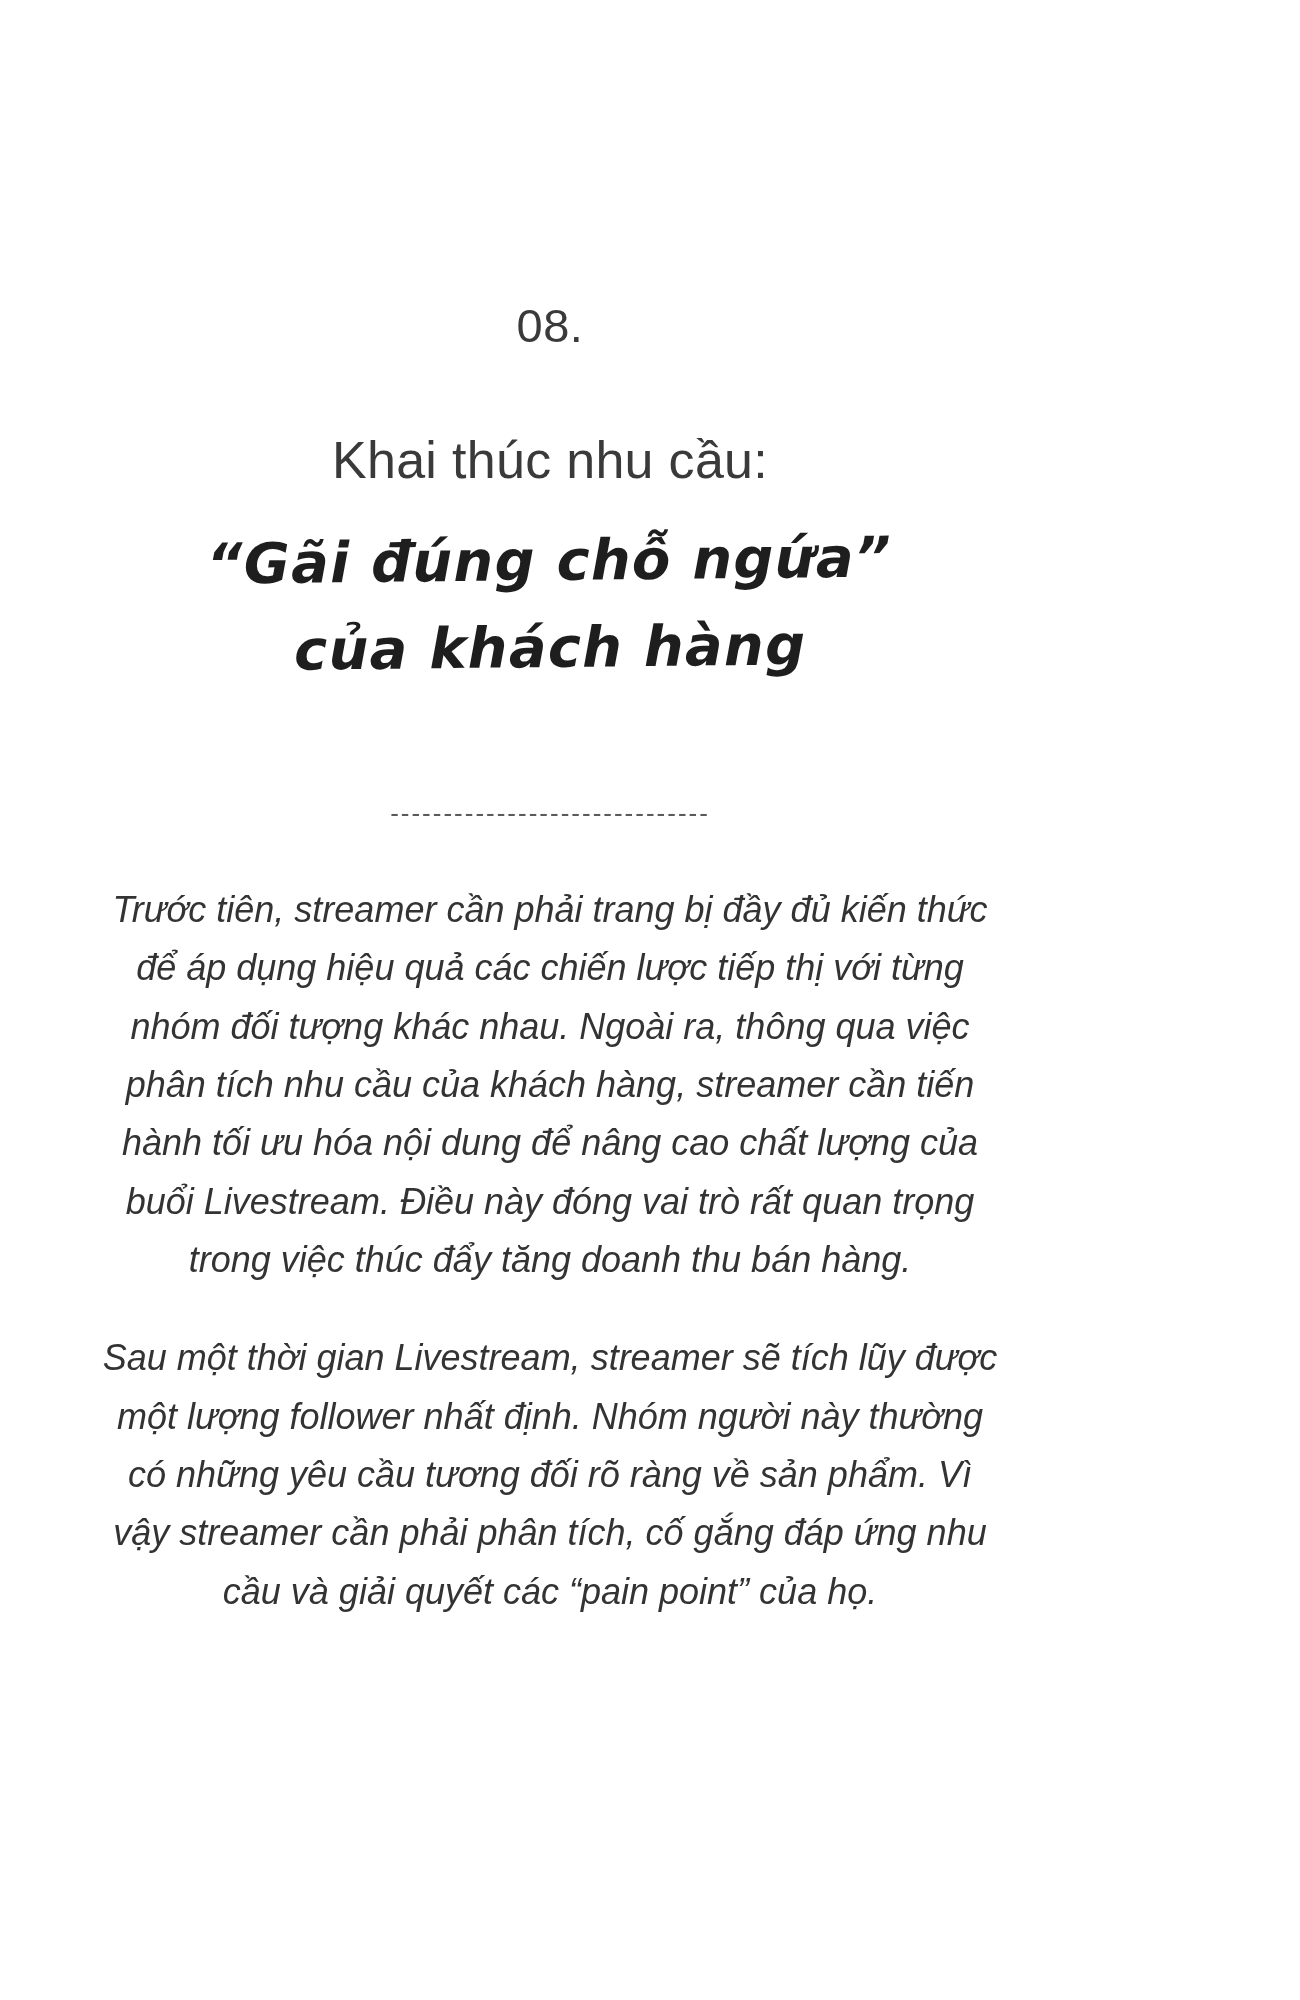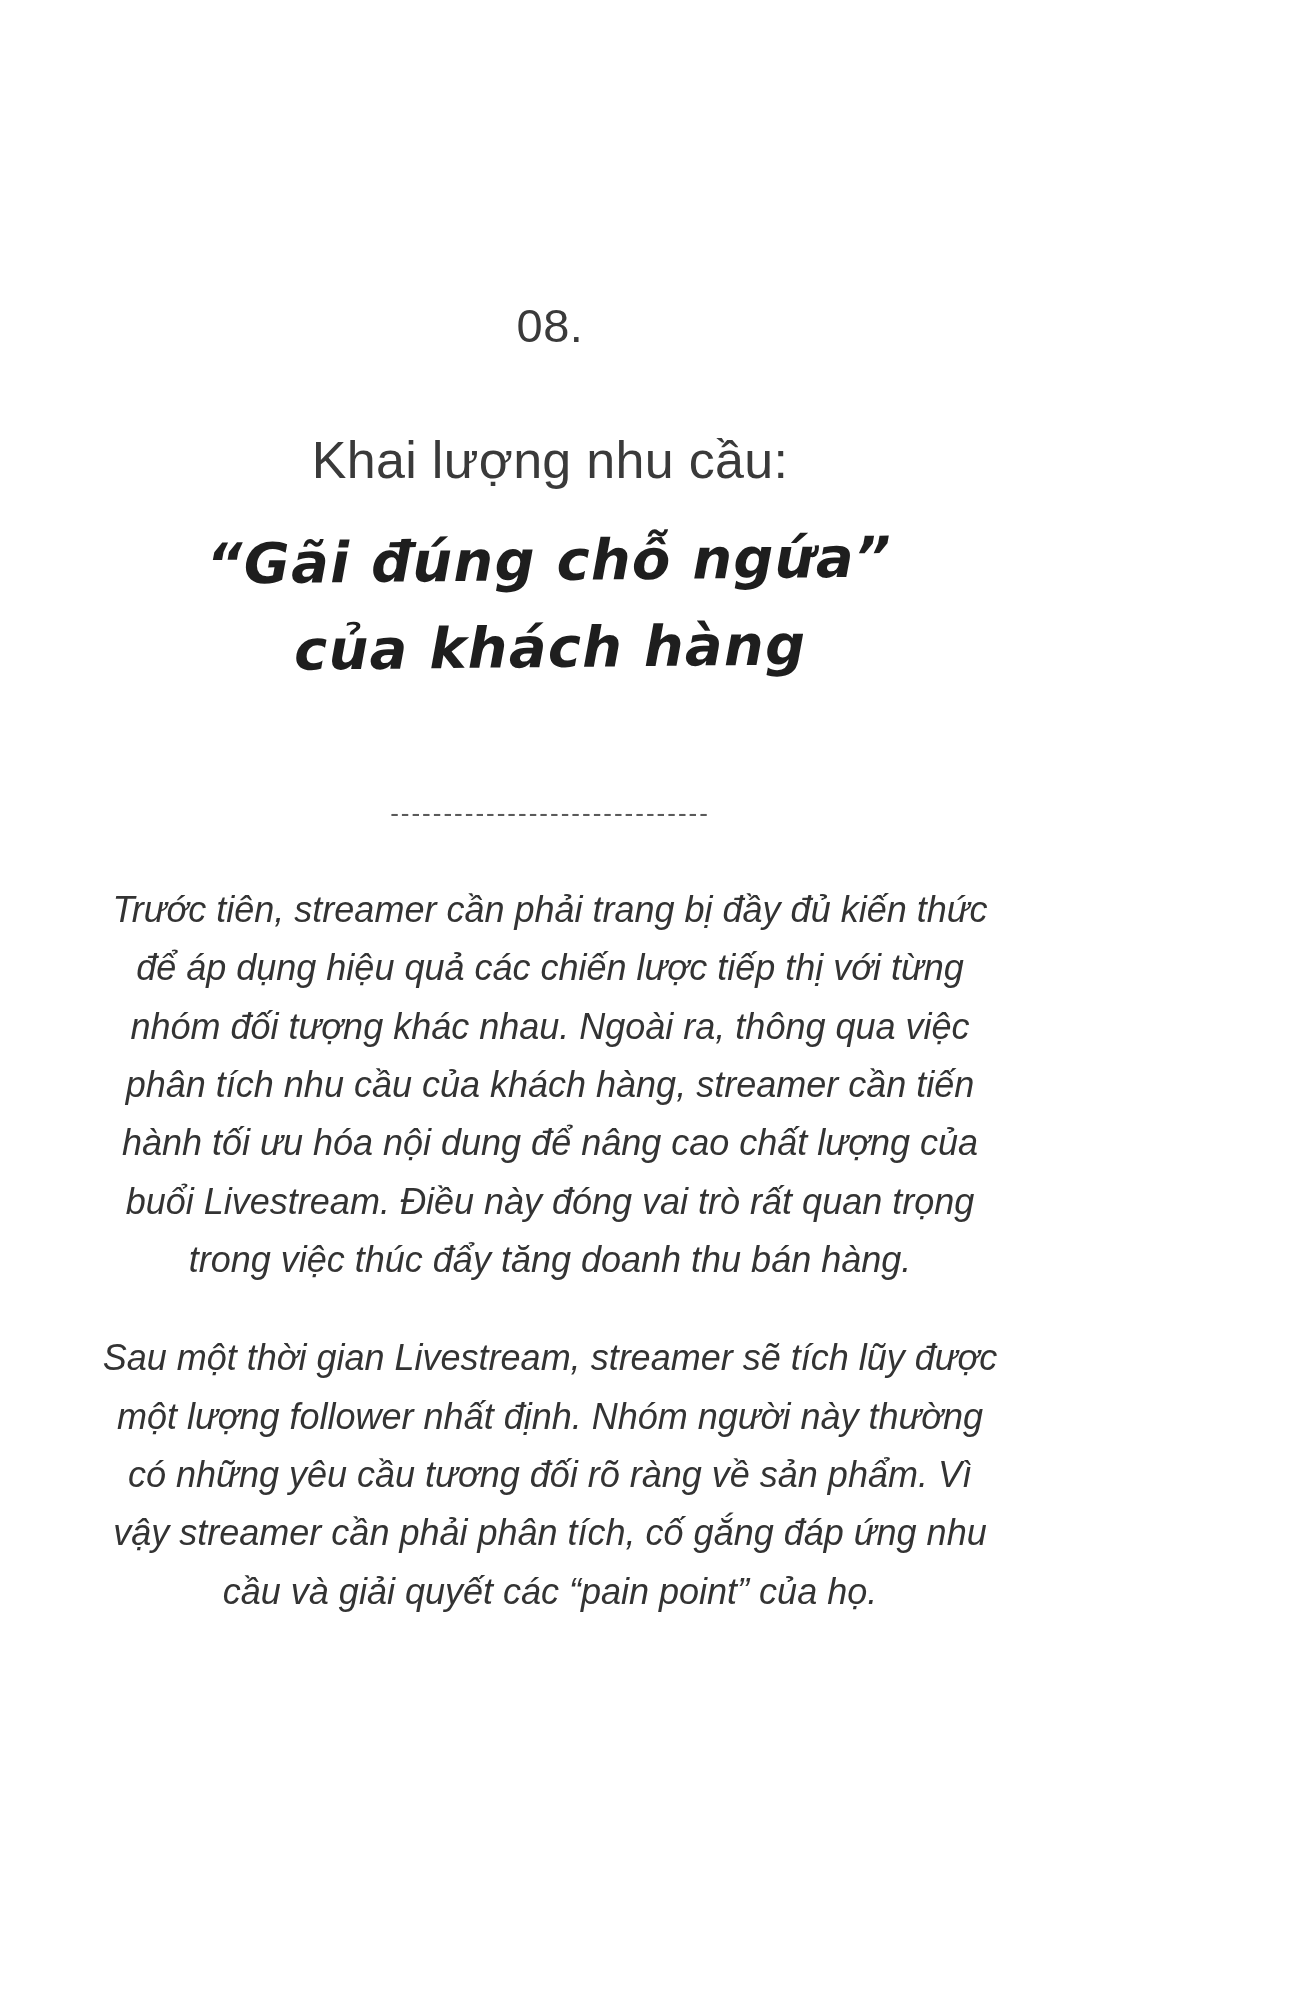--- a/index.html
+++ b/index.html
@@ -104,21 +104,21 @@
   }
 </style>
 </head>
 <body>
 
 <div class="page">
 
   <div class="header">
     <div class="section-number">08.</div>
 
-    <div class="title-line-1">Khai lượng nhu cầu:</div>
+    <div class="title-line-1">Khai thúc nhu cầu:</div>
 
     <div class="title-script">
       <span class="ln2">“Gãi đúng chỗ ngứa”</span>
       <span class="ln3">của khách hàng</span>
     </div>
   </div>
 
   <div class="divider">------------------------------</div>
 
   <div class="body-copy">

